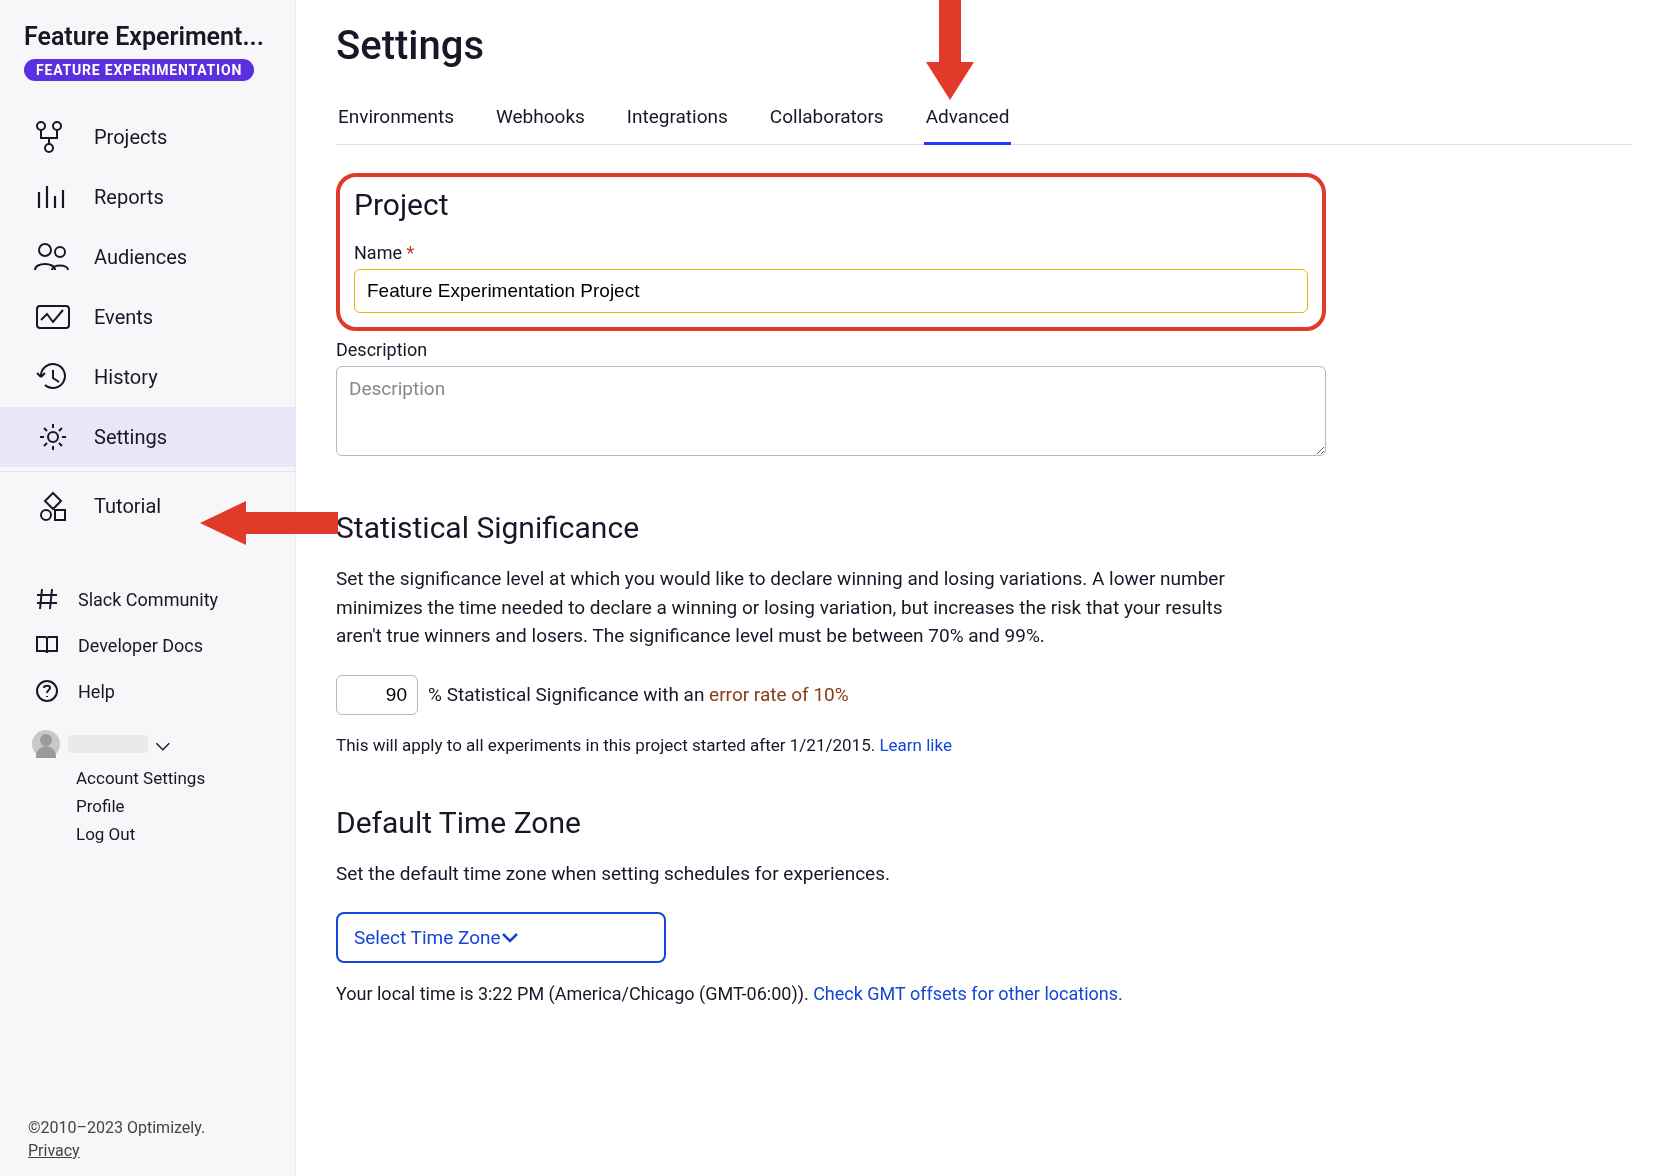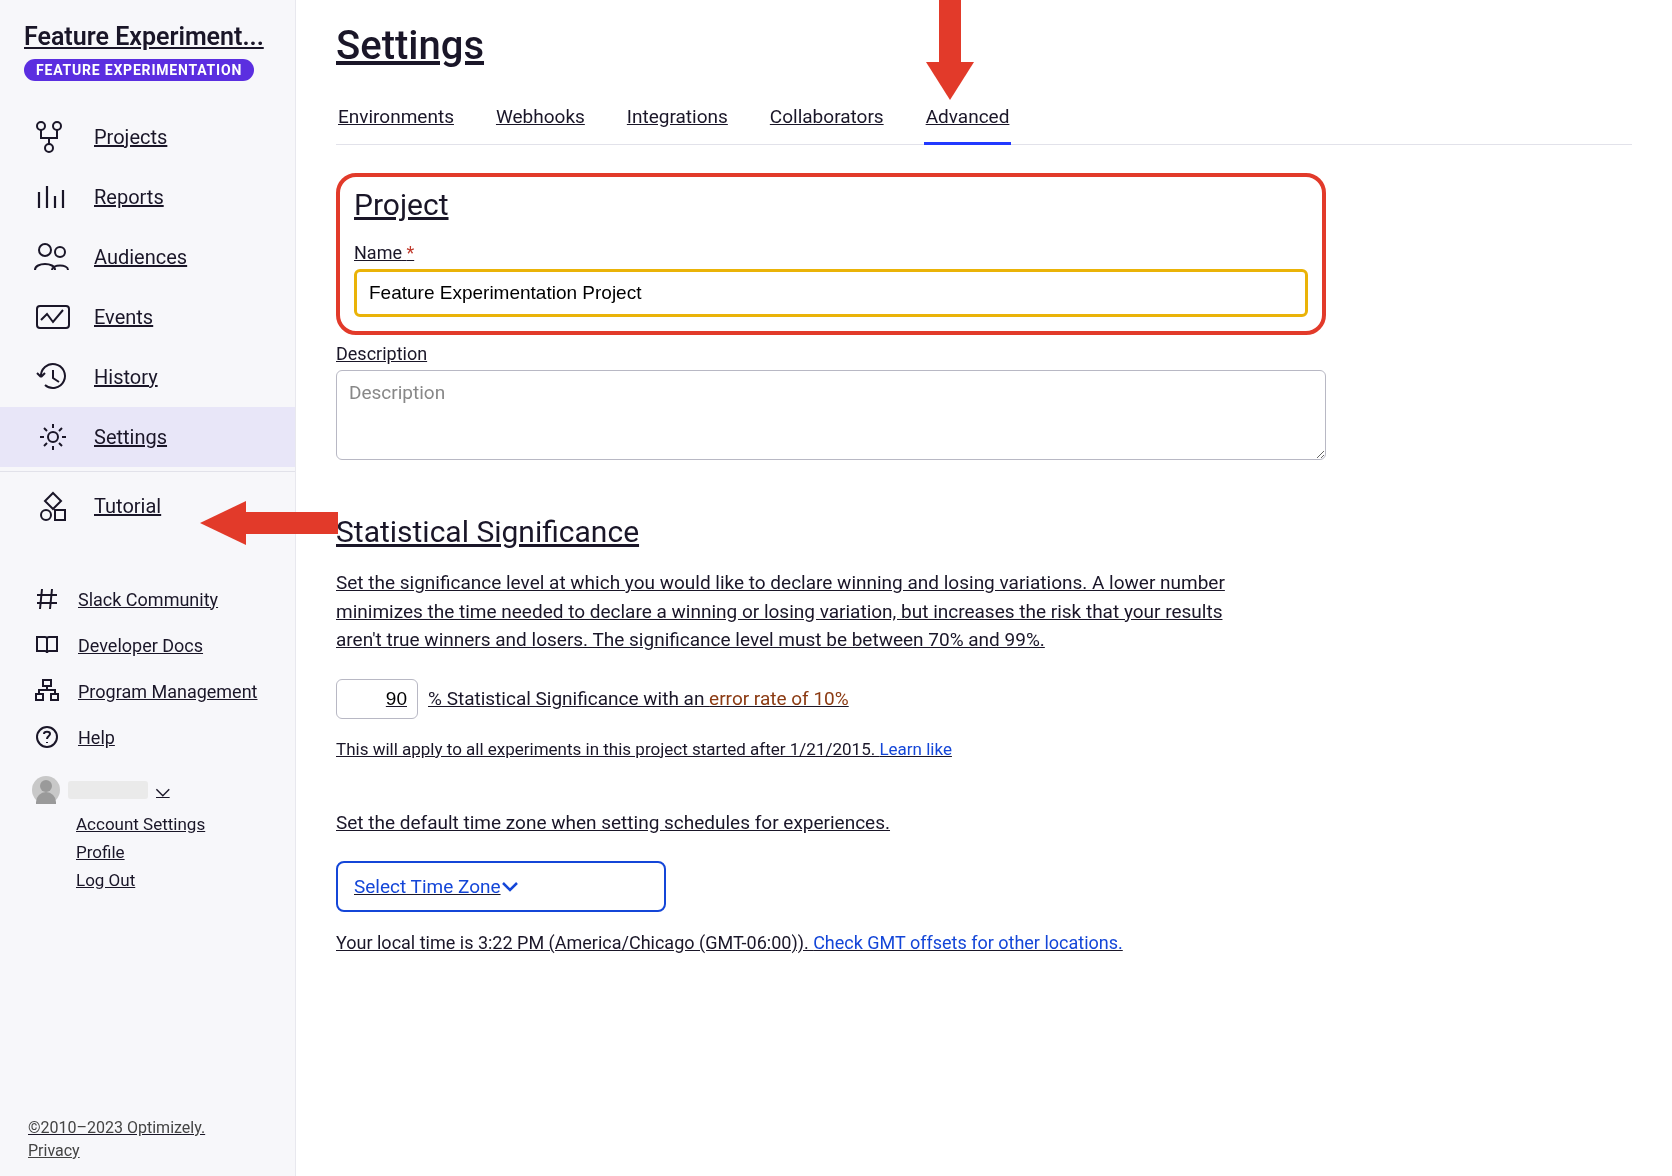--- a/index.html
+++ b/index.html
@@ -1,17 +1,17 @@
 <!DOCTYPE html>
 <html><head>
 <meta charset="utf-8">
 <style>
   * { box-sizing: border-box; margin: 0; padding: 0; }
   body { font-family: -apple-system, BlinkMacSystemFont, "Segoe UI", Roboto, Helvetica, Arial, sans-serif; color:#1a1628; background:#fff; width:1672px; height:1176px; position:relative; overflow:hidden;}
-  .app { display:flex; height:100%;text-decoration:underline; }
+  .app { display:flex; height:100%; }
 
   
   .sidebar { width:296px; background:#f7f7fa; border-right:1px solid #e8e8ee; display:flex; flex-direction:column; padding-top:22px;}
   .sb-header { padding:0 24px 14px 24px;}
   .project-title { font-size:25px; font-weight:600; color:#1a1628; white-space:nowrap; overflow:hidden; text-overflow:ellipsis;}
   .badge { display:inline-block; margin-top:8px; background:#5b2ee0; color:#fff; font-size:14px; font-weight:700; letter-spacing:0.8px; padding:3px 12px; border-radius:14px;}
   .nav { list-style:none; margin-top:12px;}
   .nav li { display:flex; align-items:center; gap:20px; padding:12px 24px 12px 32px; font-size:20px; color:#1a1628; cursor:pointer;}
   .nav li.active { background:#e8e6f8;}
   .nav li .ic { width:42px; height:36px; display:flex; align-items:center; justify-content:center; color:#1a1628;}
@@ -35,21 +35,21 @@
   h1.page-title { font-size:40px; font-weight:500; color:#1a1628; margin-bottom:30px;}
   .tabs { display:flex; gap:38px; border-bottom:1px solid #e2e2ea; margin-bottom:28px;}
   .tab { font-size:19px; padding:6px 2px 16px 2px; color:#1a1628; cursor:pointer; position:relative;}
   .tab.active { color:#1a1628;}
   .tab.active::after { content:""; position:absolute; left:0; right:0; bottom:-1px; height:3px; background:#2239ff;}
 
   .highlight-box { border:4px solid #e23a2a; border-radius:20px; padding:10px 14px 14px 14px; position:relative; margin-bottom:8px;}
   .section-title { font-size:30px; font-weight:400; color:#1a1628; margin-bottom:20px;}
   .field-label { font-size:18px; color:#1a1628; margin-bottom:6px;}
   .req { color:#c0392b; font-size:18px;}
-  input[type=text].wide { width:100%; font-size:19px; padding:10px 12px; border:3px solid #eab308; border-radius:6px; background:#fff;}
+  input[type=text].wide { width:100%; font-size:19px; padding:10px 12px; border:1px solid #eab308; border-radius:6px; background:#fff;}
   textarea.wide { width:100%; font-size:19px; padding:10px 12px; border:1px solid #b8b8c4; border-radius:6px; background:#fff; height:90px; resize:both; font-family:inherit;}
   textarea.wide::placeholder { color:#888;}
   .desc-block { margin-top:4px;}
 
   .section { margin-top:50px;}
   .body-text { font-size:19px; line-height:1.5; color:#1a1628; margin-top:20px; max-width:930px;}
   .sig-row { display:flex; align-items:center; gap:10px; margin-top:24px; font-size:19px;}
   .sig-input { width:82px; font-size:19px; padding:8px 10px; border:1px solid #b8b8c4; border-radius:6px; text-align:right;}
   .errlink { color:#8b3a12;}
   .helper { font-size:17px; color:#1a1628; margin-top:20px;}
@@ -157,31 +157,20 @@
         <span class="ic">
           <svg width="26" height="26" viewBox="0 0 26 26" fill="none" stroke="#1a1628" stroke-width="2">
               <path d="M3 5 H11 C12 5 13 6 13 7 V21 C13 20 12 19 11 19 H3 Z M23 5 H15 C14 5 13 6 13 7 V21 C13 20 14 19 15 19 H23 Z"></path>
             </svg>
         </span>
         <span>Developer Docs</span>
       </li>
       <li>
         <span class="ic">
           <svg width="26" height="26" viewBox="0 0 26 26" fill="none" stroke="#1a1628" stroke-width="2">
-              <rect x="9" y="2" width="8" height="6"></rect>
-              <rect x="2" y="16" width="7" height="6"></rect>
-              <rect x="17" y="16" width="7" height="6"></rect>
-              <path d="M13 8 V12 M5 16 V12 H21 V16"></path>
-            </svg>
-        </span>
-        <span>Program Management</span>
-      </li>
-      <li>
-        <span class="ic">
-          <svg width="26" height="26" viewBox="0 0 26 26" fill="none" stroke="#1a1628" stroke-width="2">
               <circle cx="13" cy="13" r="10"></circle>
               <path d="M10 10 C10 7 16 7 16 10 C16 12 13 12 13 15 M13 18 V19"></path>
             </svg>
         </span>
         <span>Help</span>
       </li>
     </ul>
 
     <div class="account">
       <div class="account-row">
@@ -231,20 +220,21 @@
       <div class="sig-row">
         <input class="sig-input" type="text" value="90" style="">
         <span><span>%  Statistical Significance with an </span><span class="errlink">error rate of 10%</span></span>
       </div>
       <div class="helper">
         <span>This will apply to all experiments in this project started after 1/21/2015. </span><span class="link">Learn like</span>
       </div>
     </div>
 
     <div class="section">
+      <div class="section-title">Default Time Zone</div>
       <div class="body-text">Set the default time zone when setting schedules for experiences.</div>
       <div class="tz-select">
         <span>Select Time Zone</span>
         <span class="tz-chev">
           <svg width="18" height="12" viewBox="0 0 18 12" fill="none" stroke="#1446d8" stroke-width="2.5">
                 <path d="M2 2 L9 9 L16 2"></path>
               </svg>
         </span>
       </div>
       <div class="tz-help">

